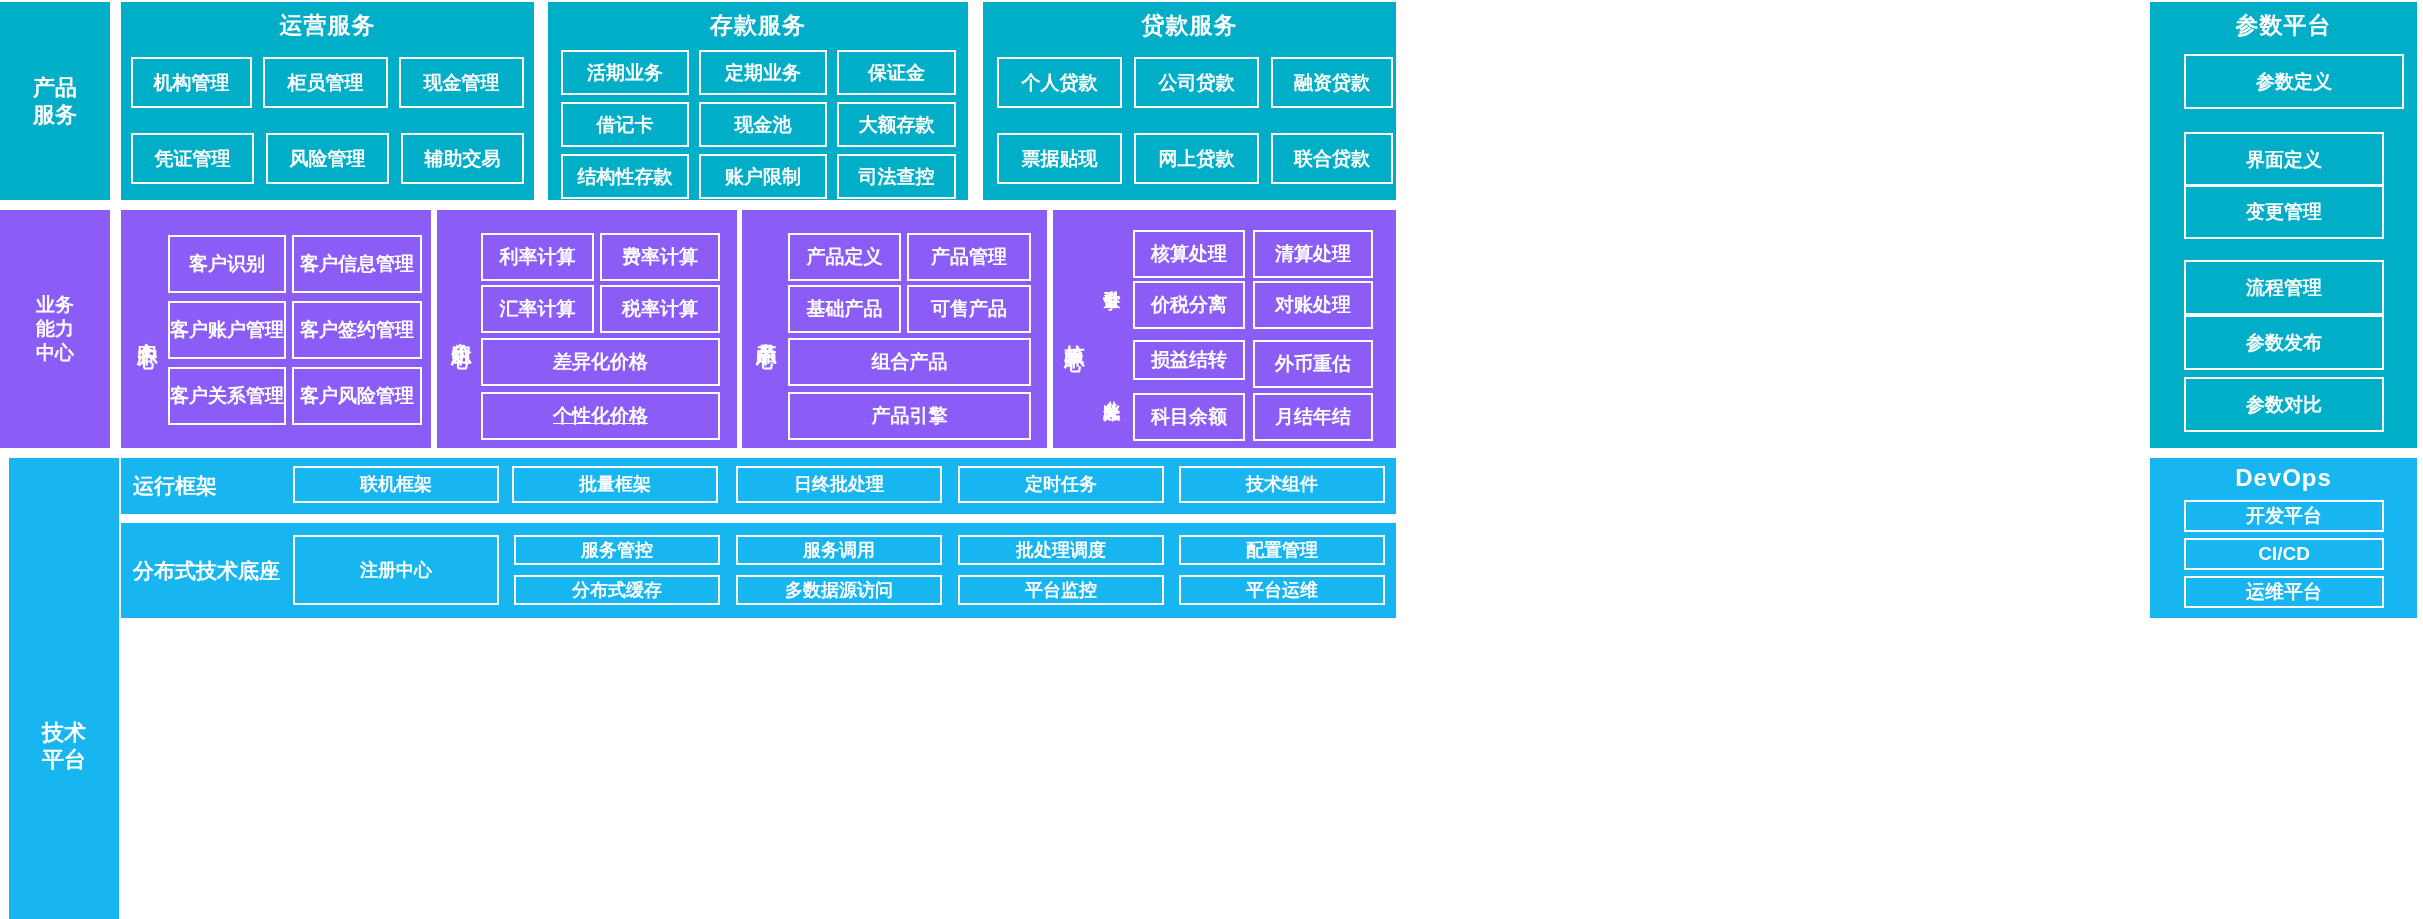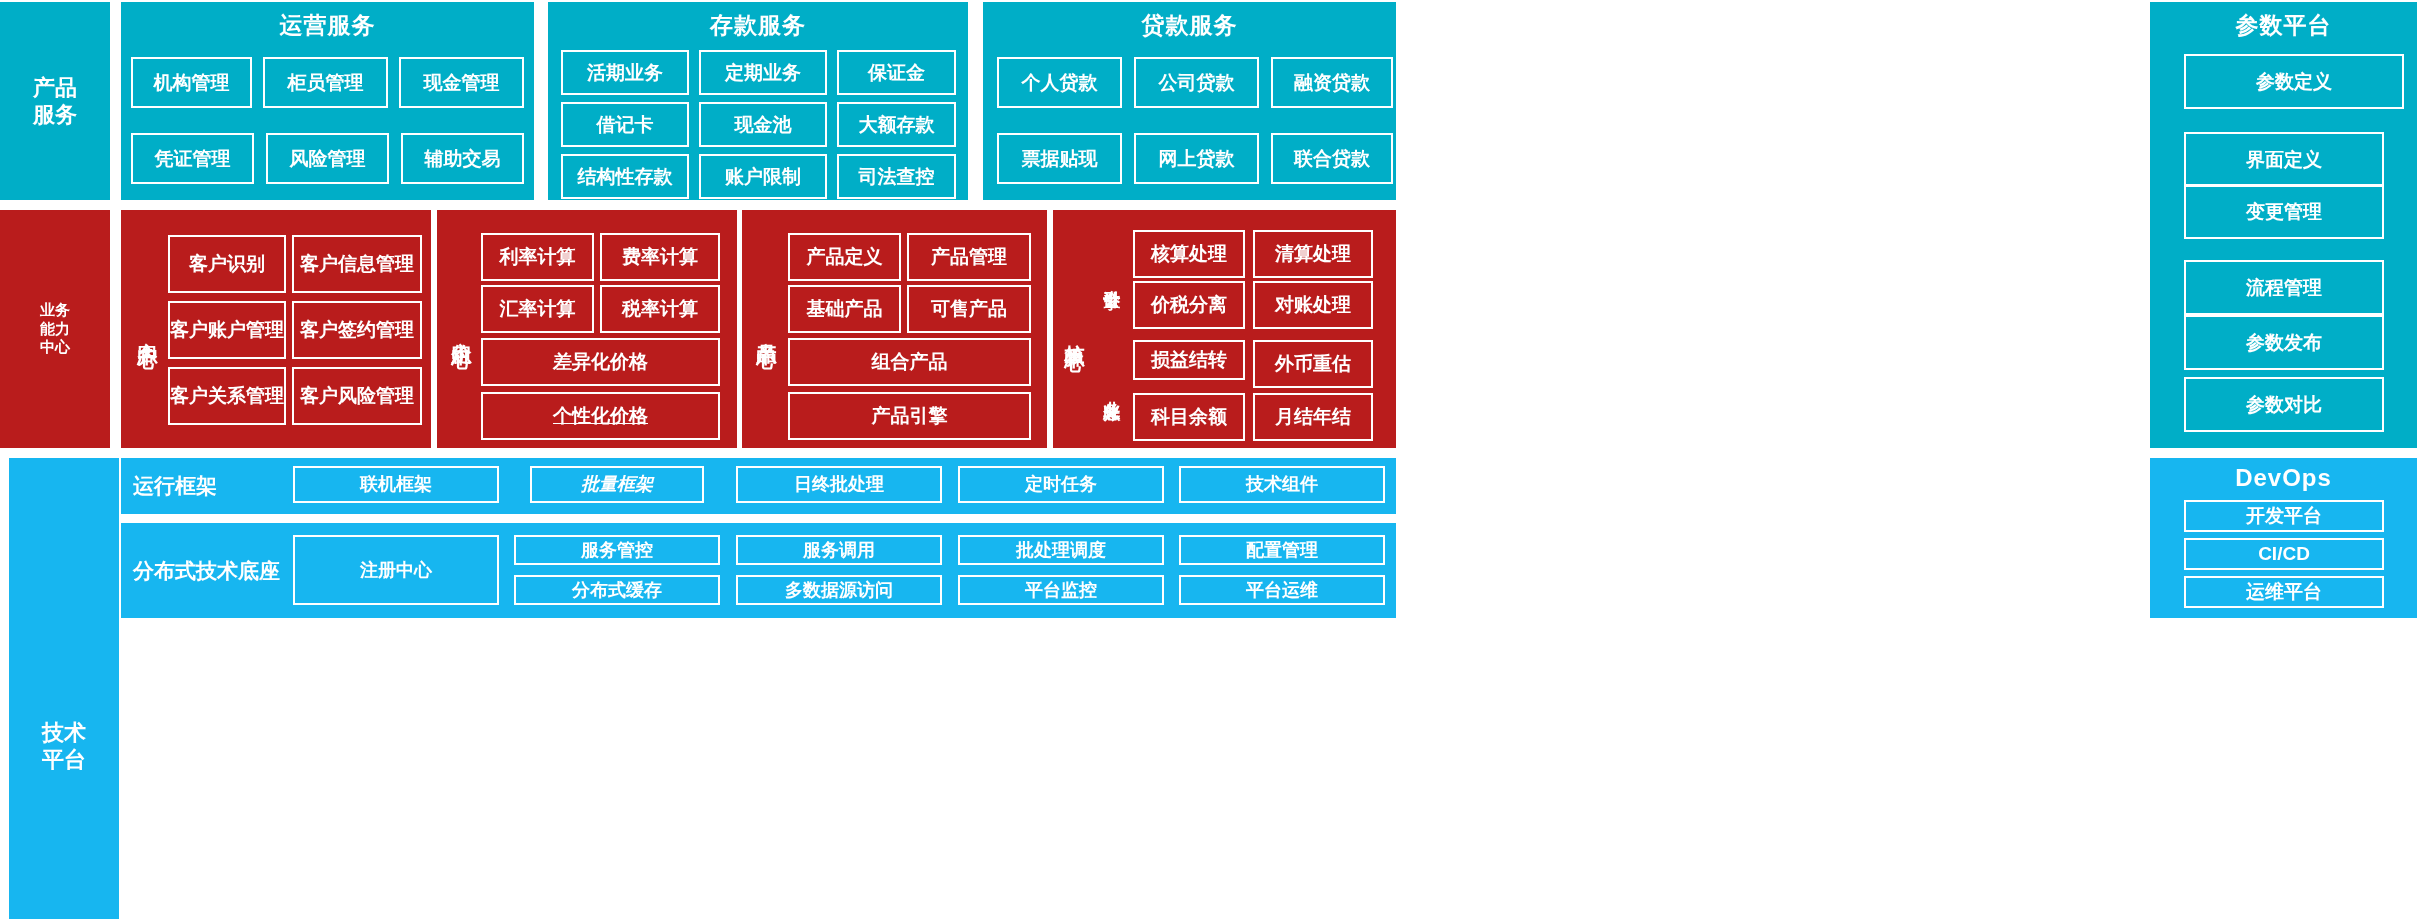--- a/index.html
+++ b/index.html
@@ -13,21 +13,21 @@
   #canvas {
     position: relative;
     width: 2423px;
     height: 919px;
     background: #ffffff;
   }
 
   
   .panel { position: absolute; }
   .teal      { background: #00AEC7; }
-  .gray      { background: #b91c1c; }
+  .gray      { background: #8b5cf6; }
   .blue      { background: #17B6F0; }
 
   
   .rail {
     display: flex; align-items: center; justify-content: center;
     color: #ffffff; font-weight: bold; line-height: 1.25;
     text-align: center;
   }
   .rail-txt { white-space: pre-line; }
 
@@ -111,21 +111,21 @@
   <div class="panel teal" style="left:2150px; top:2px; width:267px; height:446px;">
     <div class="sect-title">参数平台</div>
     <div class="tile" style="left:34px; top:52px;  width:220px; height:55px;">参数定义</div>
     <div class="tile" style="left:34px; top:130px; width:200px; height:55px;">界面定义</div>
     <div class="tile" style="left:34px; top:182px; width:200px; height:55px;">变更管理</div>
     <div class="tile" style="left:34px; top:258px; width:200px; height:55px;">流程管理</div>
     <div class="tile" style="left:34px; top:313px; width:200px; height:55px;">参数发布</div>
     <div class="tile" style="left:34px; top:375px; width:200px; height:55px;">参数对比</div>
   </div>
 
-  <div class="panel gray rail" style="left:0px; top:210px; width:110px; height:238px; font-size:15px;">
+  <div class="panel gray rail" style="left:0px; top:210px; width:110px; height:238px; font-size:19px;">
     <span class="rail-txt">业务
 能力
 中心</span>
   </div>
 
   <div class="panel gray" style="left:121px; top:210px; width:310px; height:238px;">
     <div class="vlabel" style="left:10px; top:20px; width:34px; height:200px;">客户中心</div>
     <div class="tile" style="left:47px;  top:25px;  width:118px; height:58px;">客户识别</div>
     <div class="tile" style="left:171px; top:25px;  width:130px; height:58px;">客户信息管理</div>
     <div class="tile" style="left:47px;  top:91px;  width:118px; height:58px;">客户账户管理</div>
@@ -169,21 +169,21 @@
   </div>
 
   <div class="panel blue rail" style="left:9px; top:458px; width:110px; height:576px; font-size:22px;">
     <span class="rail-txt">技术
 平台</span>
   </div>
 
   <div class="panel blue" style="left:121px; top:458px; width:1275px; height:56px;">
     <div class="tech-row-label" style="left:12px; top:0px; height:56px;">运行框架</div>
     <div class="tile" style="left:172px; top:8px; width:206px; height:37px; font-size:18px;">联机框架</div>
-    <div class="tile" style="left:409px; top:8px; width:174px; height:37px; font-size:18px;font-style:italic;">批量框架</div>
+    <div class="tile" style="left:391px; top:8px; width:206px; height:37px; font-size:18px;">批量框架</div>
     <div class="tile" style="left:615px; top:8px; width:206px; height:37px; font-size:18px;">日终批处理</div>
     <div class="tile" style="left:837px; top:8px; width:206px; height:37px; font-size:18px;">定时任务</div>
     <div class="tile" style="left:1058px; top:8px; width:206px; height:37px; font-size:18px;">技术组件</div>
   </div>
 
   <div class="panel blue" style="left:121px; top:523px; width:1275px; height:95px;">
     <div class="tech-row-label" style="left:12px; top:0px; height:95px;">分布式技术底座</div>
     <div class="tile" style="left:172px; top:12px; width:206px; height:70px; font-size:18px;">注册中心</div>
     <div class="tile" style="left:393px;  top:12px; width:206px; height:30px; font-size:18px;">服务管控</div>
     <div class="tile" style="left:615px;  top:12px; width:206px; height:30px; font-size:18px;">服务调用</div>

